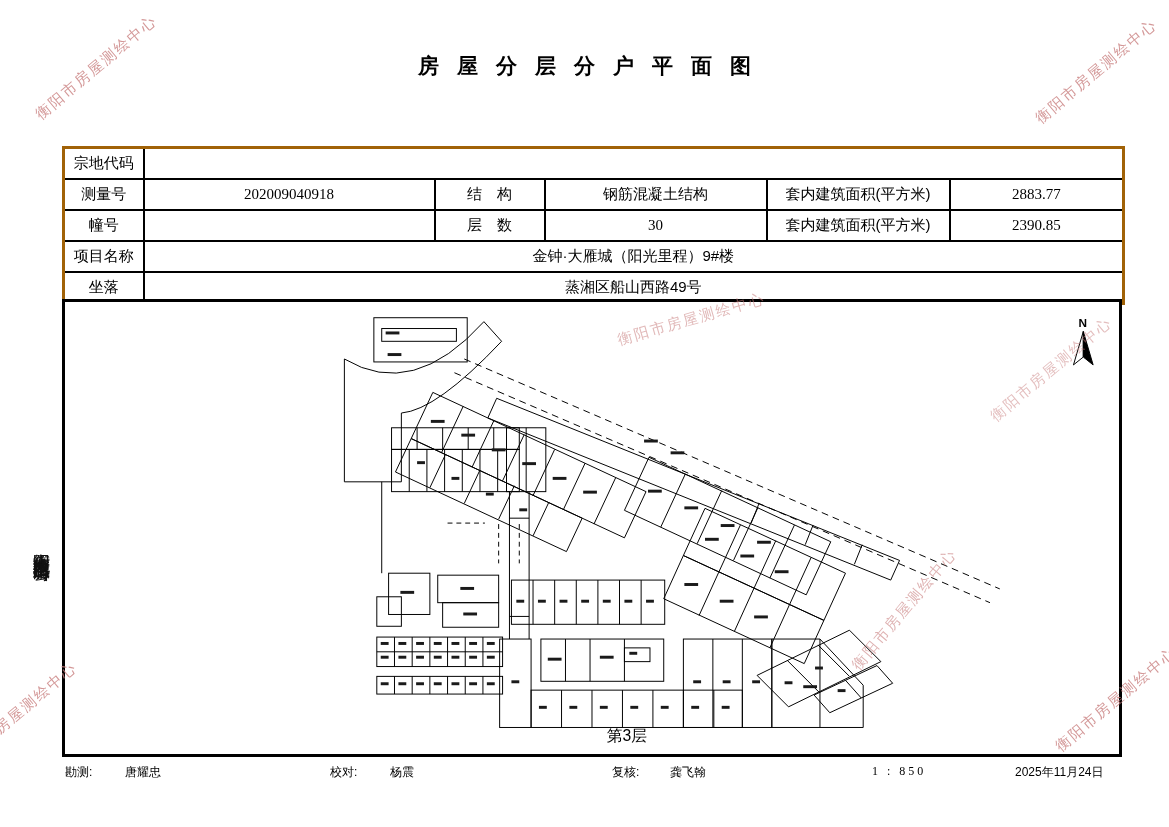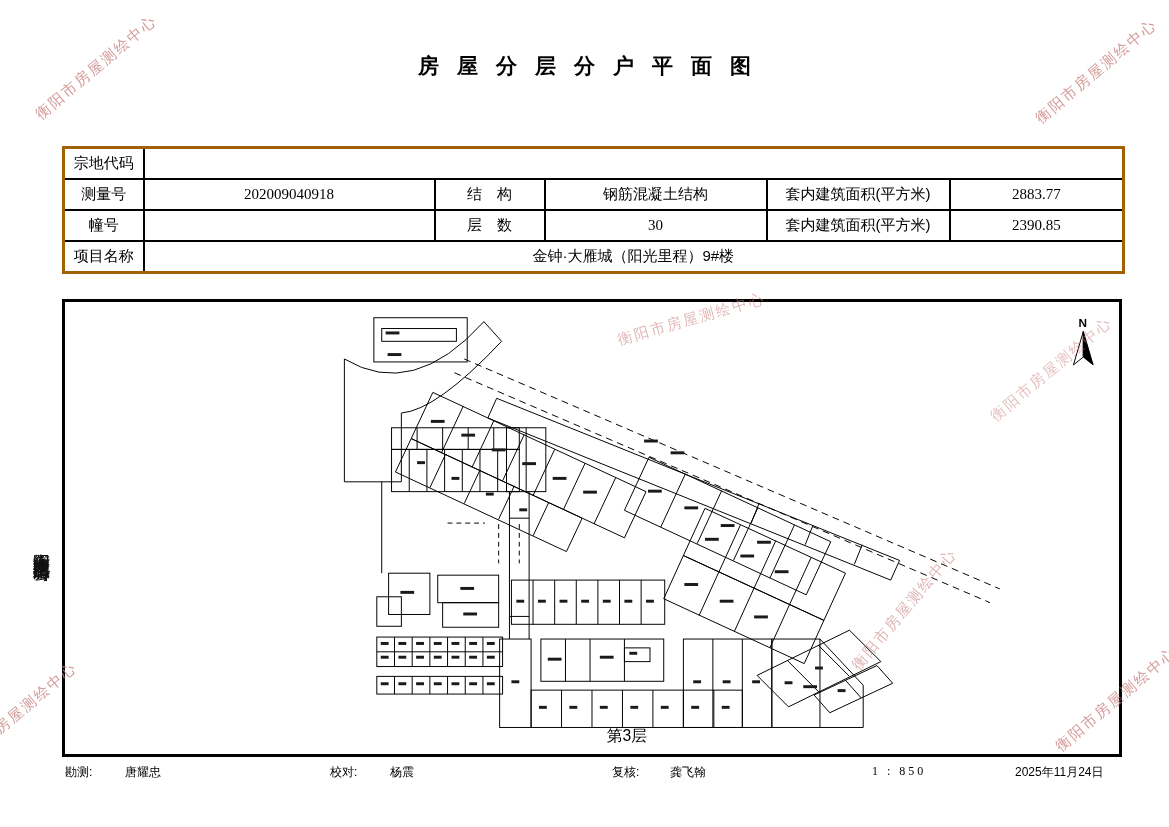--- a/index.html
+++ b/index.html
@@ -87,20 +87,24 @@
     <td>幢号</td>
     <td></td>
     <td>层　数</td>
     <td class="num">30</td>
     <td>套内建筑面积(平方米)</td>
     <td class="num">2390.85</td>
   </tr>
   <tr>
     <td>项目名称</td>
     <td colspan="5">金钟·大雁城（阳光里程）9#楼</td>
+  </tr>
+  <tr>
+    <td>坐落</td>
+    <td colspan="5">蒸湘区船山西路49号</td>
   </tr>
 </tbody>
   </table>
 
 <div class="draw-area">
   <svg class="plan-svg" width="1054" height="452" viewBox="0 0 1060 460" fill="none" stroke="#000" stroke-width="1">
     <defs>
       <rect id="tb" width="14" height="3" fill="#1a1a1a" stroke="none"></rect>
       <rect id="tb2" width="8" height="3" fill="#1a1a1a" stroke="none"></rect>
     </defs>

